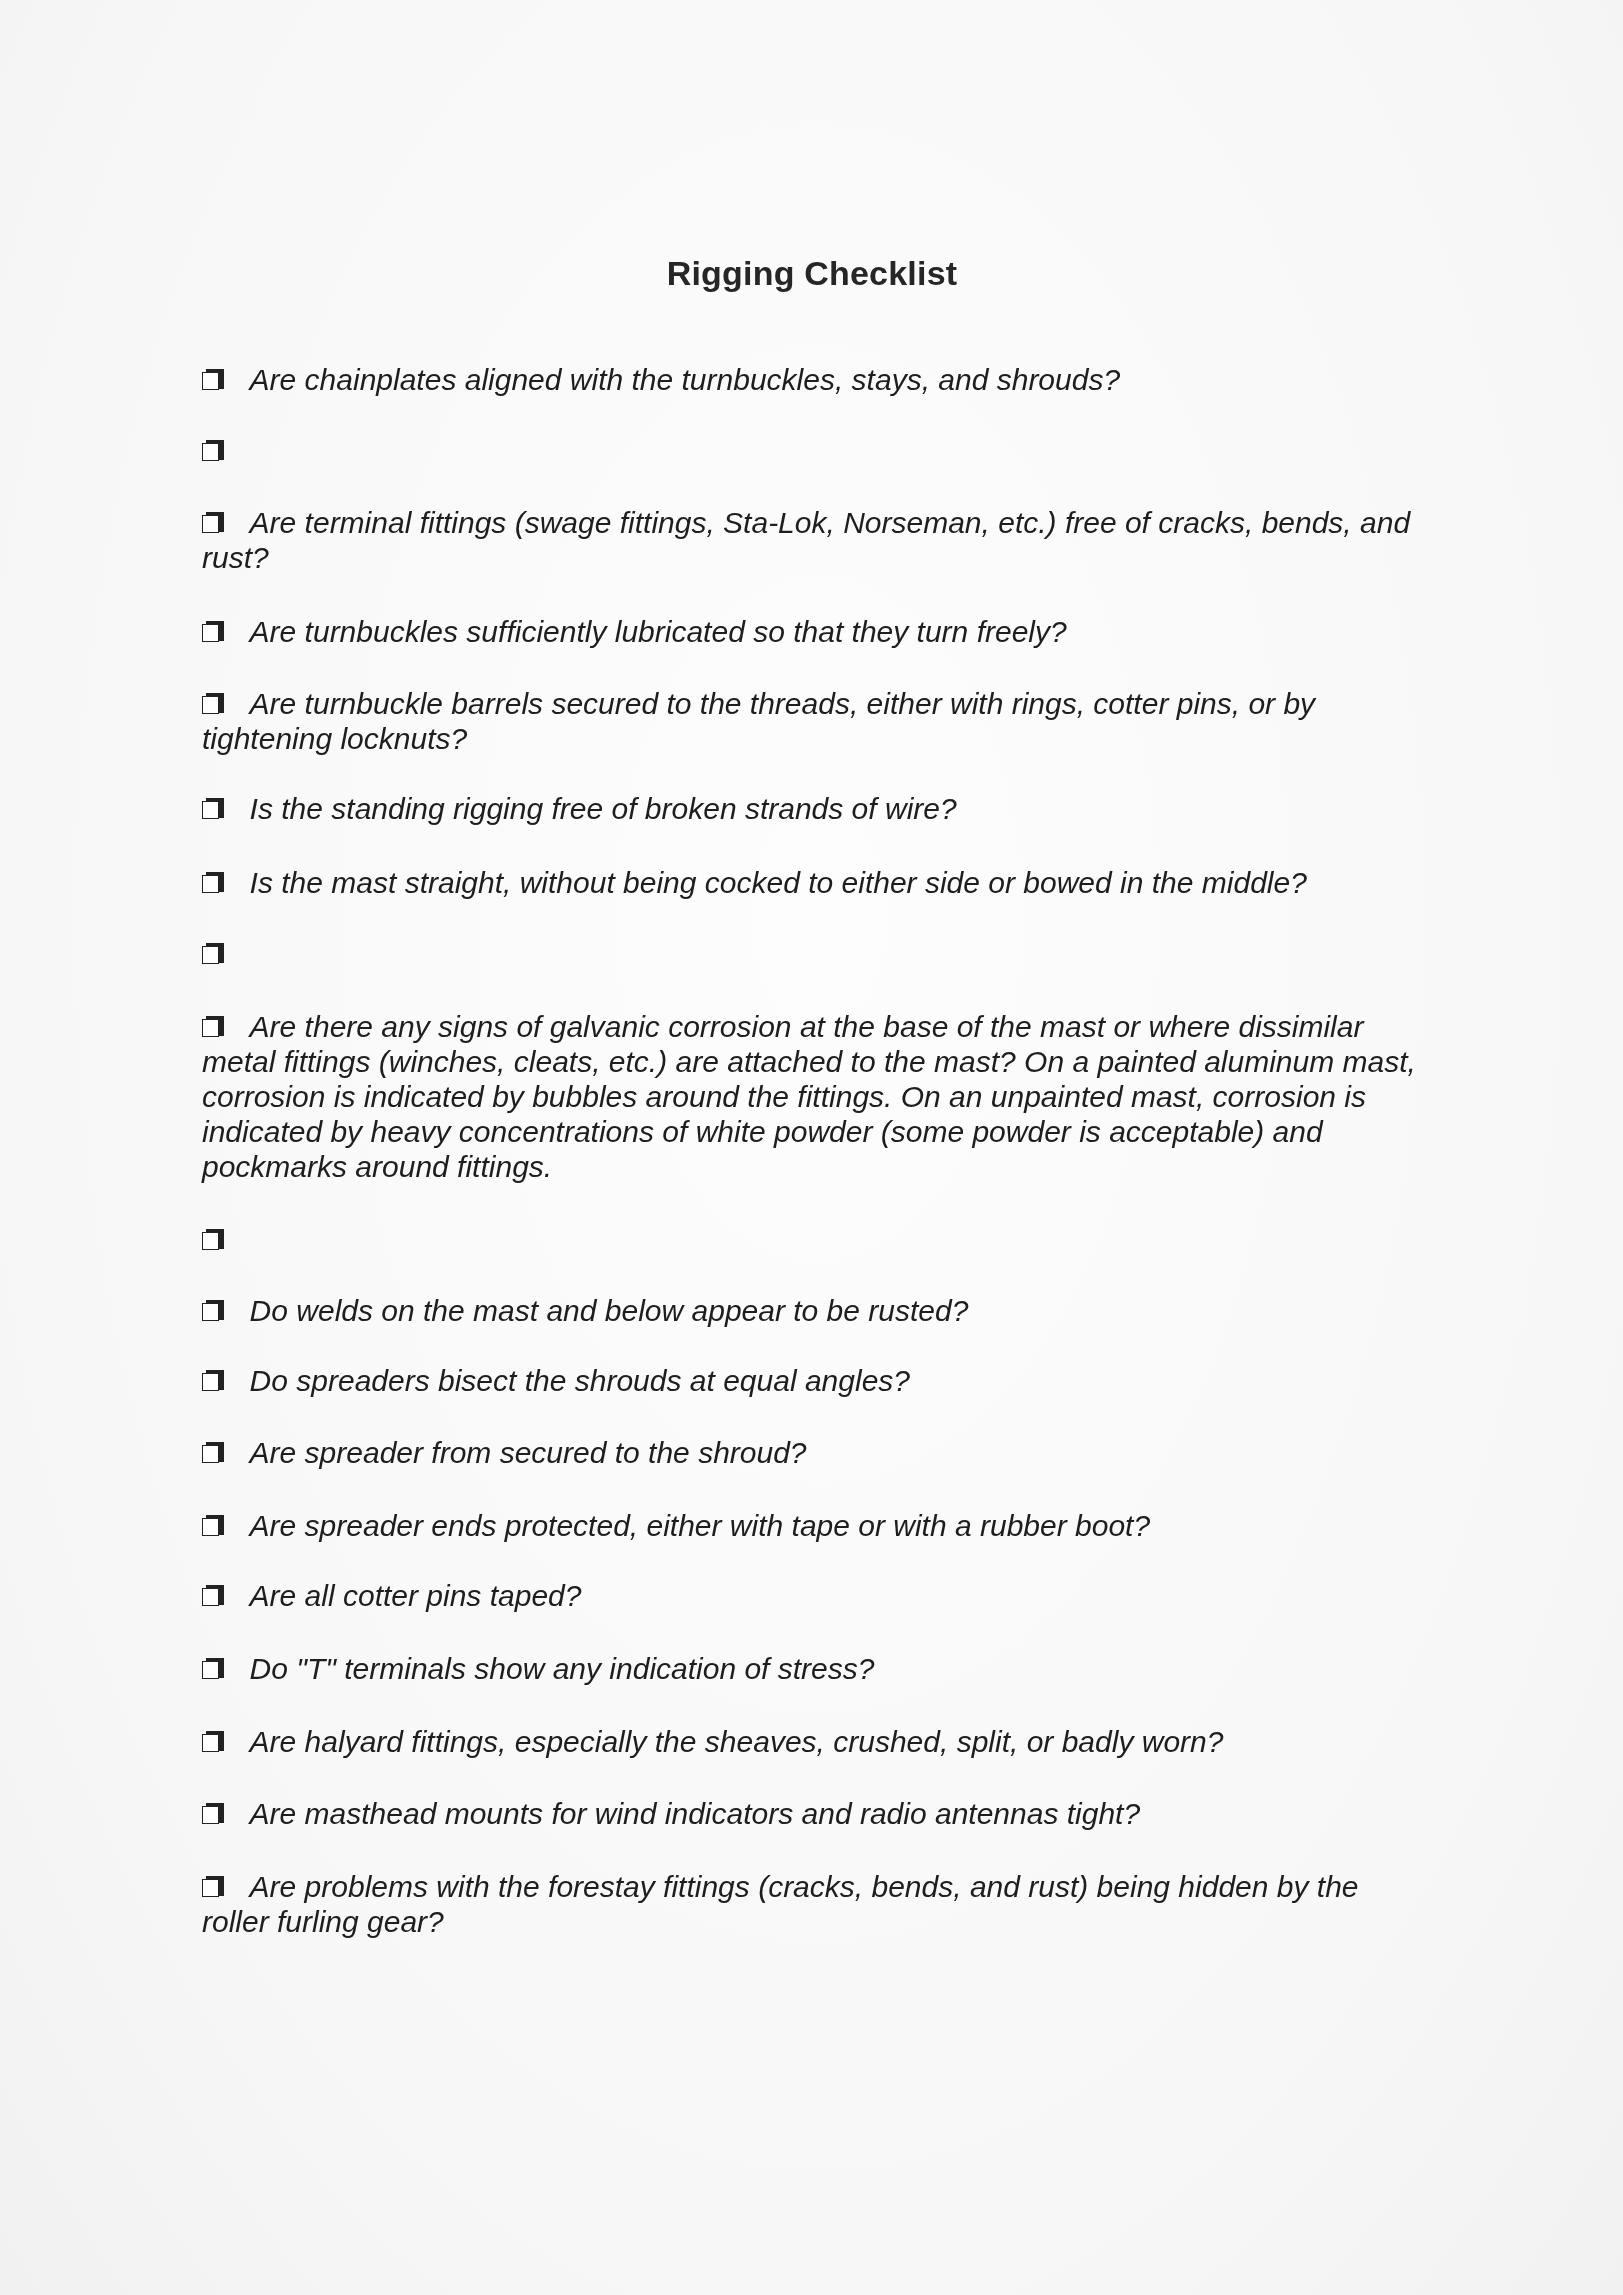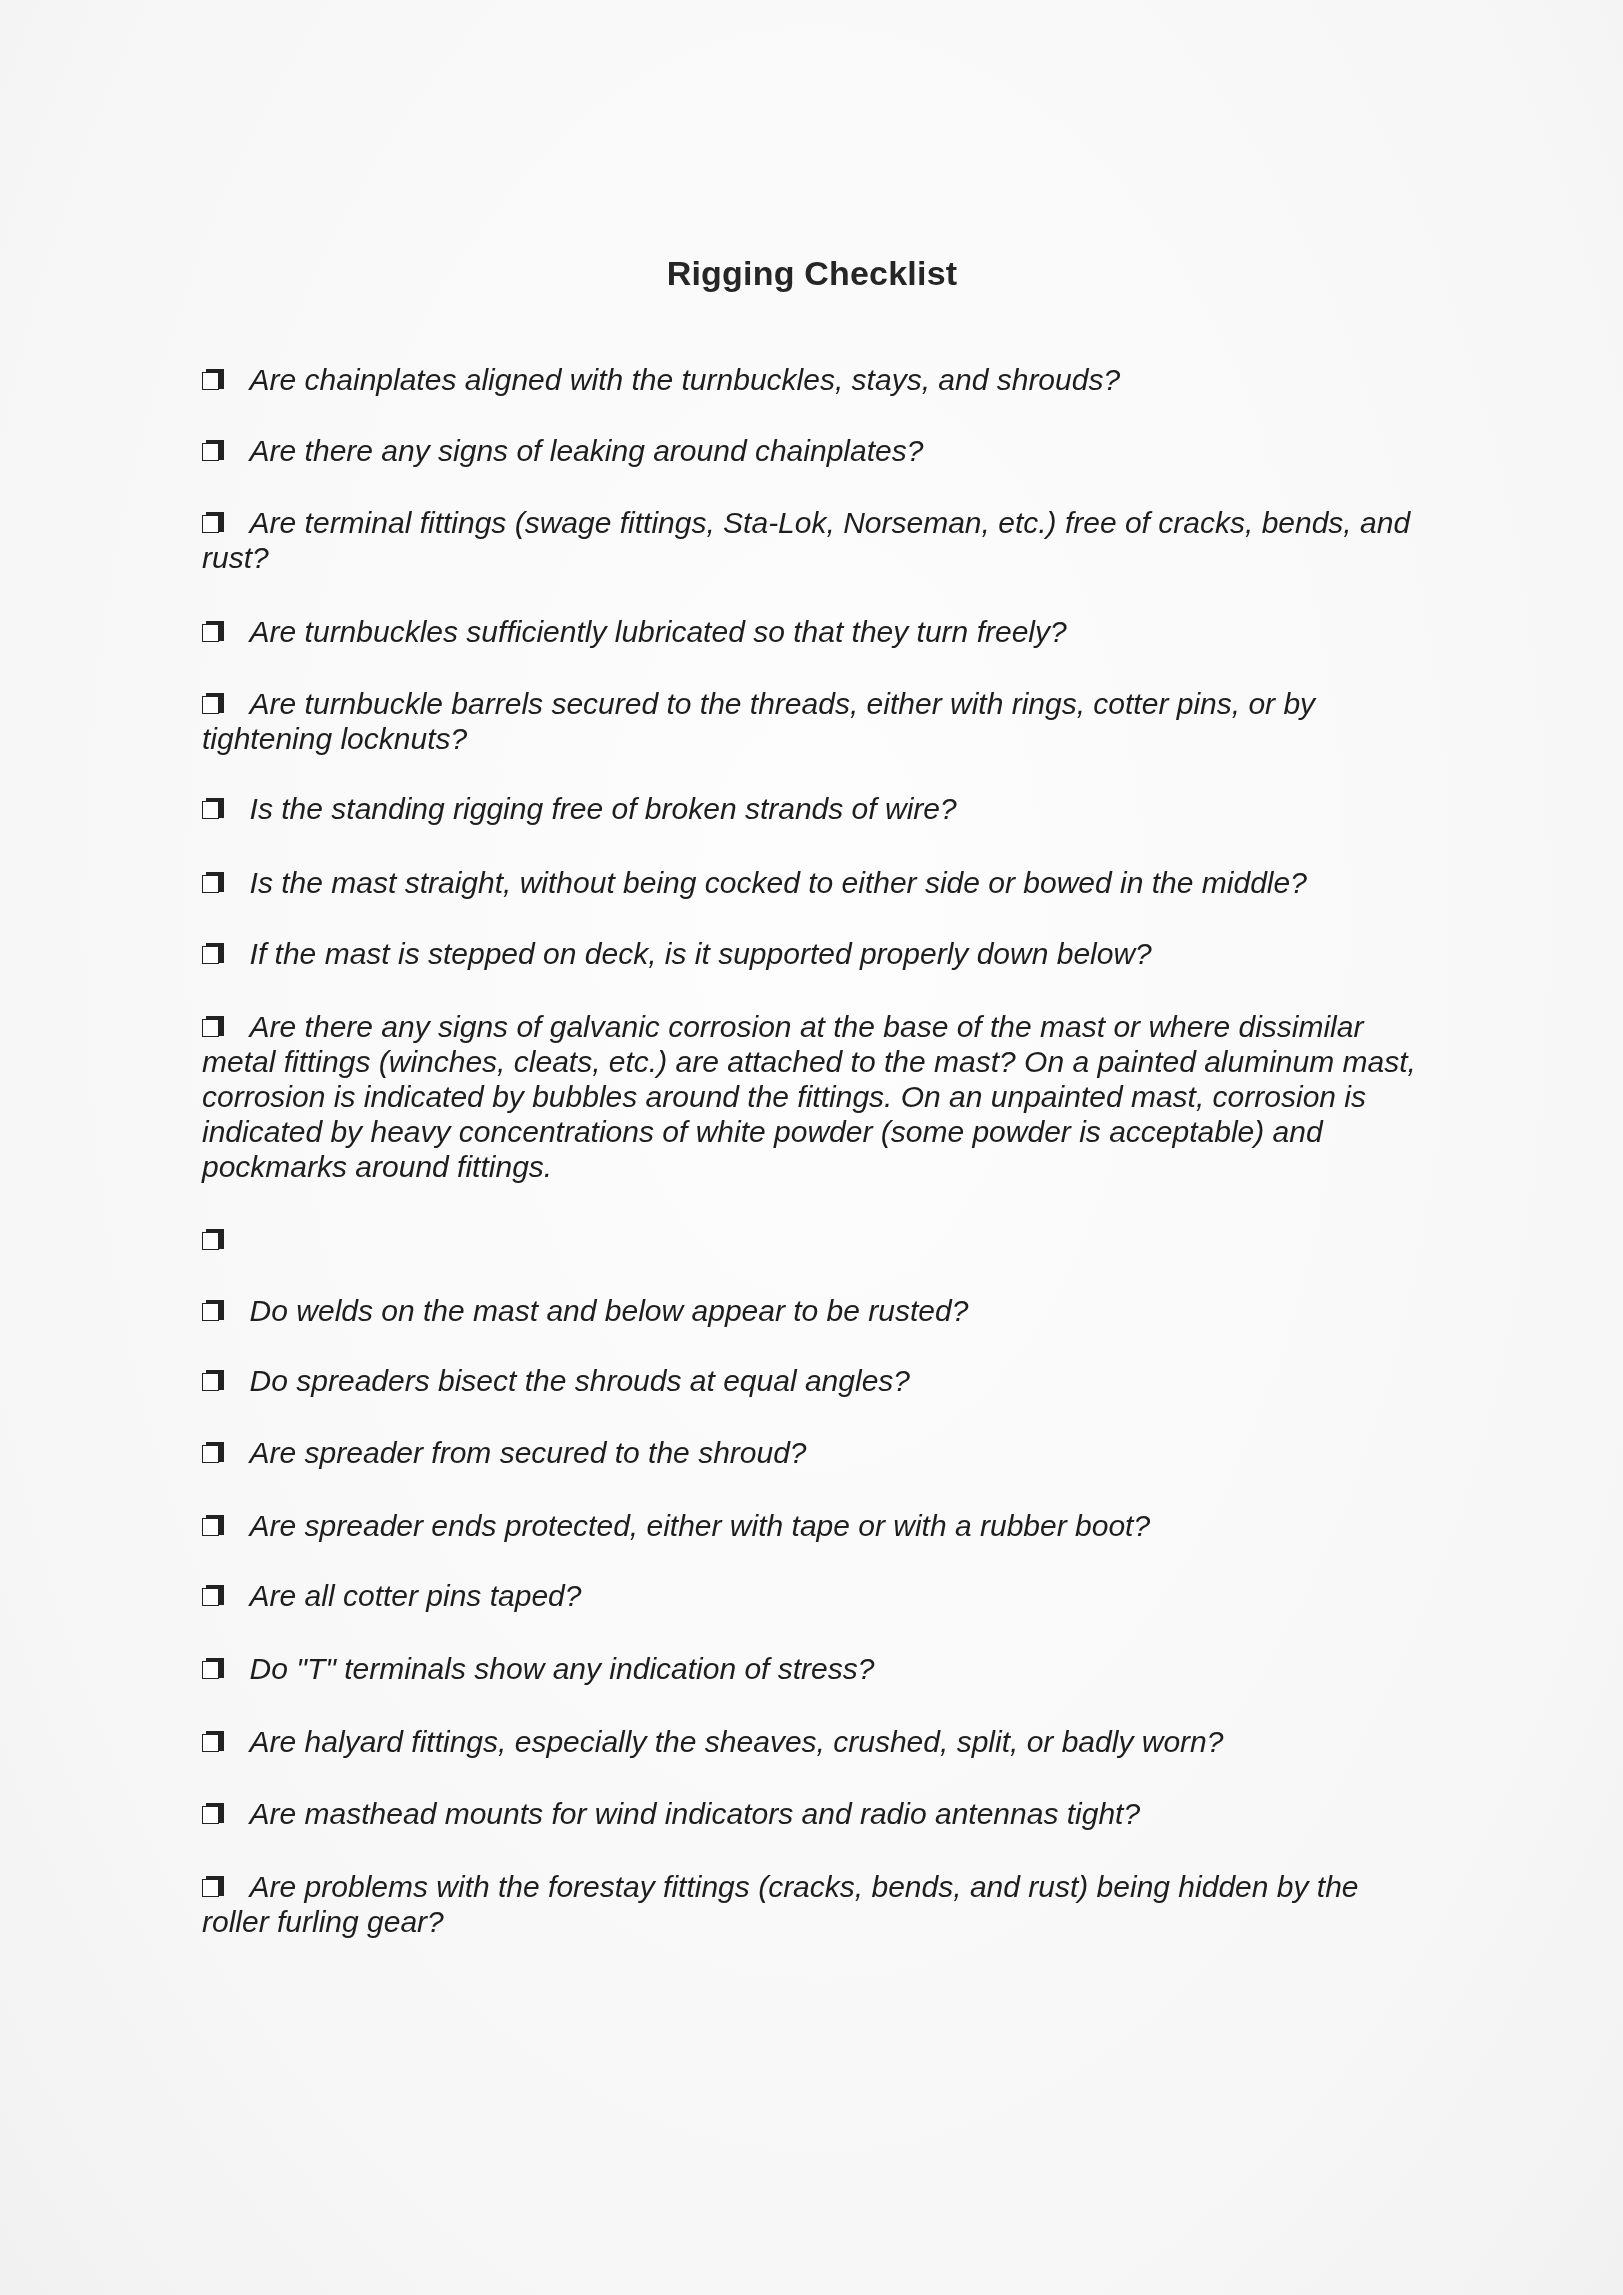--- a/index.html
+++ b/index.html
@@ -68,27 +68,27 @@
   }
 </style>
 </head>
 <body>
 
 <div class="page">
   <div class="title">Rigging Checklist</div>
 
   <div class="list">
     <div class="item" style="top:362px"><span class="cb"><span class="back"></span><span class="front"></span></span><span>Are chainplates aligned with the turnbuckles, stays, and shrouds?</span></div>
-    <div class="item" style="top:433px"><span class="cb"><span class="back"></span><span class="front"></span></span><span>Are there any signs of leaking around chainplates?</span></div>
+    <div class="item" style="top:433px"><span class="cb"><span class="back"></span><span class="front"></span></span></div>
     <div class="item" style="top:505px"><span class="cb"><span class="back"></span><span class="front"></span></span><span>Are terminal fittings (swage fittings, Sta-Lok, Norseman, etc.) free of cracks, bends, and rust?</span></div>
     <div class="item" style="top:614px"><span class="cb"><span class="back"></span><span class="front"></span></span><span>Are turnbuckles sufficiently lubricated so that they turn freely?</span></div>
     <div class="item" style="top:686px"><span class="cb"><span class="back"></span><span class="front"></span></span><span>Are turnbuckle barrels secured to the threads, either with rings, cotter pins, or by tightening locknuts?</span></div>
     <div class="item" style="top:791px"><span class="cb"><span class="back"></span><span class="front"></span></span><span>Is the standing rigging free of broken strands of wire?</span></div>
     <div class="item" style="top:865px"><span class="cb"><span class="back"></span><span class="front"></span></span><span>Is the mast straight, without being cocked to either side or bowed in the middle?</span></div>
-    <div class="item" style="top:936px"><span class="cb"><span class="back"></span><span class="front"></span></span><span>If the mast is stepped on deck, is it supported properly down below?</span></div>
+    <div class="item" style="top:936px"><span class="cb"><span class="back"></span><span class="front"></span></span></div>
     <div class="item" style="top:1009px"><span class="cb"><span class="back"></span><span class="front"></span></span><span>Are there any signs of galvanic corrosion at the base of the mast or where dissimilar metal fittings (winches, cleats, etc.) are attached to the mast? On a painted aluminum mast, corrosion is indicated by bubbles around the fittings. On an unpainted mast, corrosion is indicated by heavy concentrations of white powder (some powder is acceptable) and pockmarks around fittings.</span></div>
     <div class="item" style="top:1222px"><span class="cb"><span class="back"></span><span class="front"></span></span></div>
     <div class="item" style="top:1293px"><span class="cb"><span class="back"></span><span class="front"></span></span><span>Do welds on the mast and below appear to be rusted?</span></div>
     <div class="item" style="top:1363px"><span class="cb"><span class="back"></span><span class="front"></span></span><span>Do spreaders bisect the shrouds at equal angles?</span></div>
     <div class="item" style="top:1435px"><span class="cb"><span class="back"></span><span class="front"></span></span><span>Are spreader from secured to the shroud?</span></div>
     <div class="item" style="top:1508px"><span class="cb"><span class="back"></span><span class="front"></span></span><span>Are spreader ends protected, either with tape or with a rubber boot?</span></div>
     <div class="item" style="top:1578px"><span class="cb"><span class="back"></span><span class="front"></span></span><span>Are all cotter pins taped?</span></div>
     <div class="item" style="top:1651px"><span class="cb"><span class="back"></span><span class="front"></span></span><span>Do "T" terminals show any indication of stress?</span></div>
     <div class="item" style="top:1724px"><span class="cb"><span class="back"></span><span class="front"></span></span><span>Are halyard fittings, especially the sheaves, crushed, split, or badly worn?</span></div>
     <div class="item" style="top:1796px"><span class="cb"><span class="back"></span><span class="front"></span></span><span>Are masthead mounts for wind indicators and radio antennas tight?</span></div>

